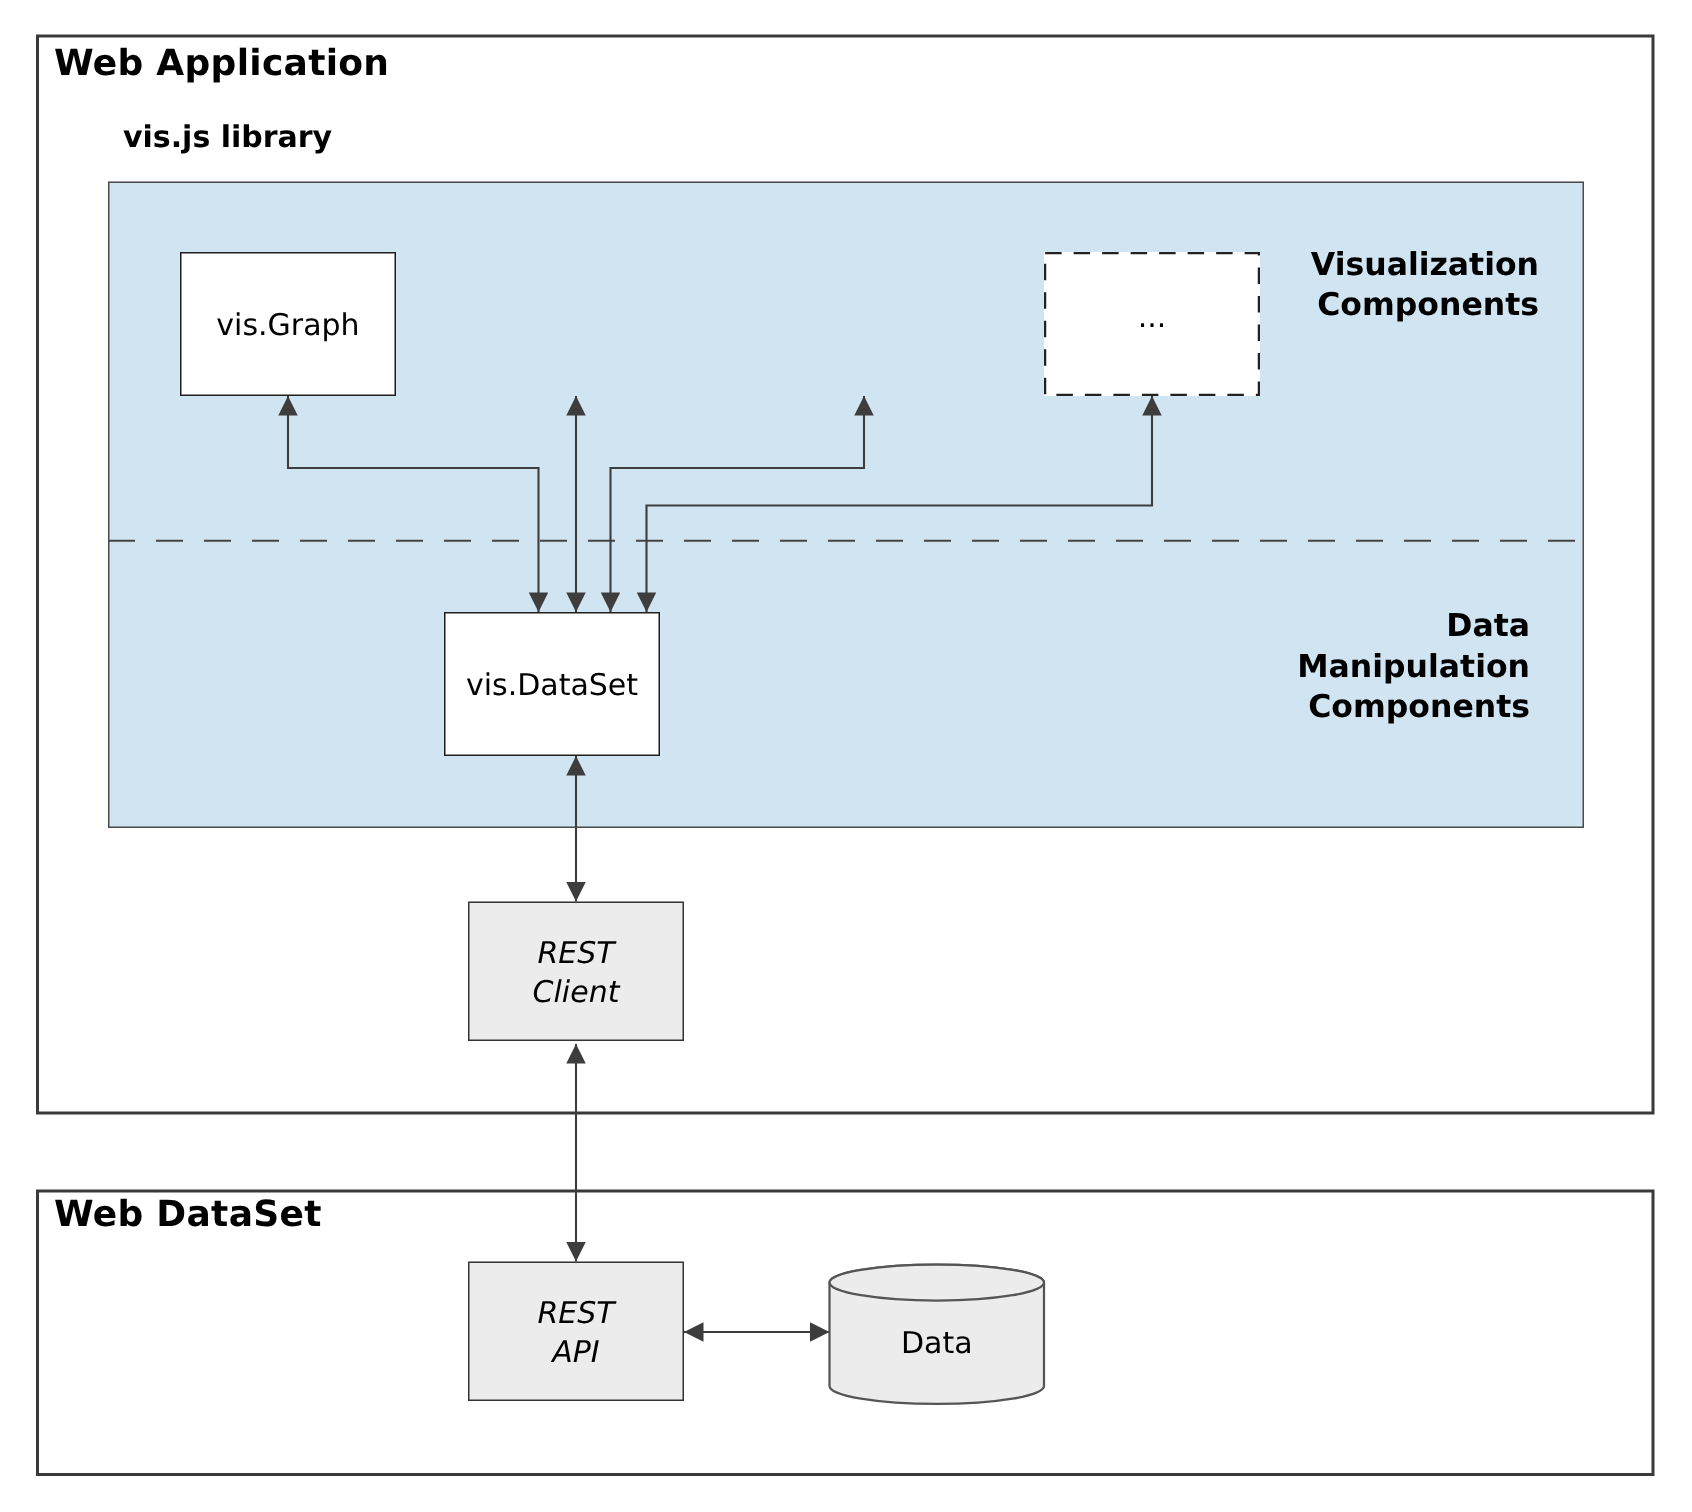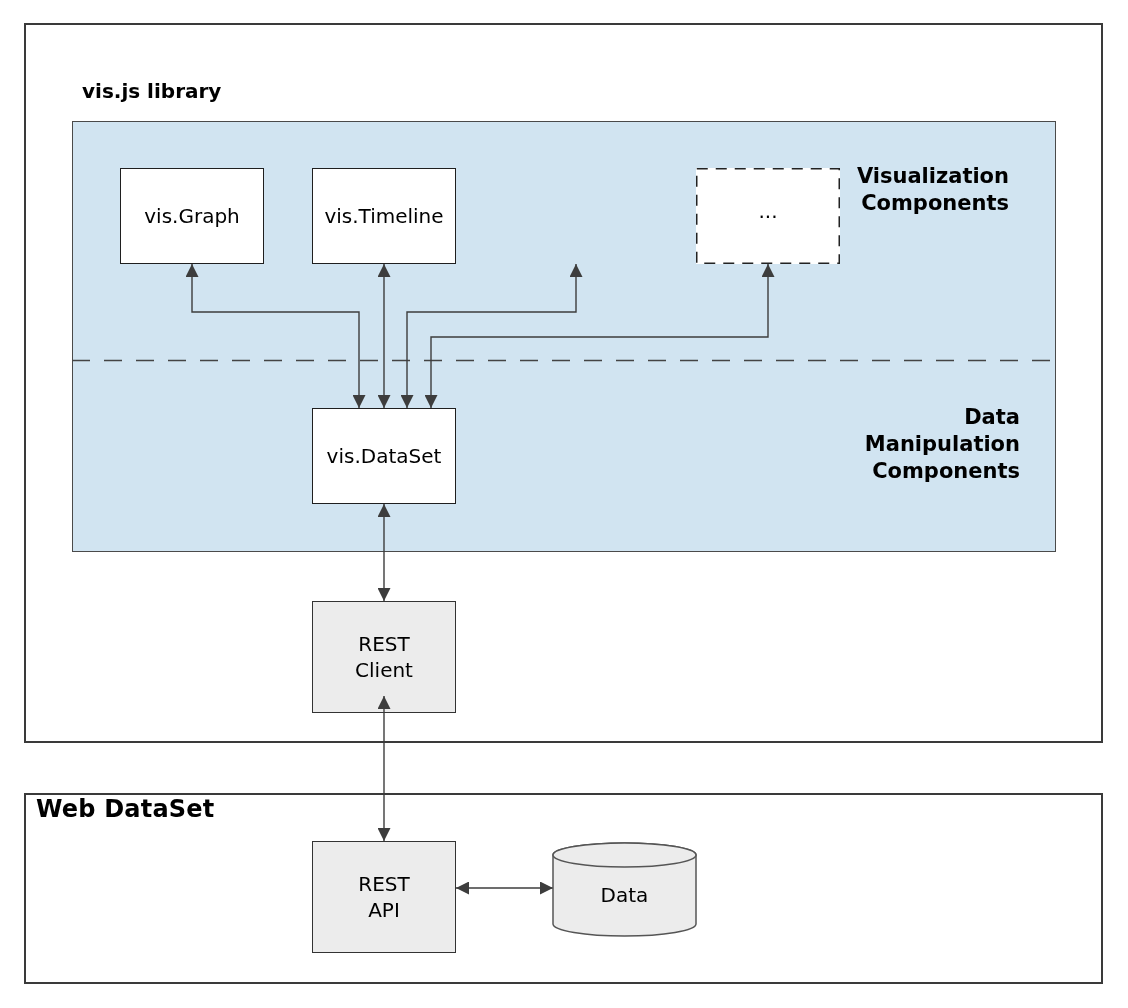--- a/index.html
+++ b/index.html
@@ -63,21 +63,22 @@
     align-items: center;
     justify-content: center;
     text-align: center;
     font-size: 20px;
     line-height: 26px;
     white-space: pre-line;
   }
   .box.gray {
     background: var(--box-gray, #ececec);
     border-color: #333;
-    height: 112px;
+    height: 93px;
+    font-style: italic;
   }
   .box.dashed-host { border: none; } 
   .box.dashed-host .lbl { transform: translateY(-5px); }
   .overlay {
     position: absolute;
     left: 0; top: 0;
     width: 1128px; height: 1008px;
     pointer-events: none;
     z-index: 5;
   }
@@ -96,42 +97,40 @@
   }
 </style>
 </head>
 <body>
 
 <div class="canvas">
 
   <div class="frame" style="left:24px; top:23px; width:1079px; height:720px;"></div>
   <div class="frame" style="left:24px; top:793px; width:1079px; height:191px;"></div>
 
+  <div class="h1" style="left:36px; top:28px;">Web Application</div>
   <div class="h2" style="left:82px; top:79px;">vis.js library</div>
   <div class="h1" style="left:36px; top:795px;">Web DataSet</div>
 
   <div class="panel"></div>
 
-  <div class="note" style="right:119px; top:163px;">Visualization
+  <div class="note" style="right:102px; top:163px;">Visualization
 Components</div>
   <div class="note" style="right:108px; top:404px;">Data
 Manipulation
 Components</div>
 
   <div class="box" style="left:120px; top:168px;">
     <span class="lbl">vis.Graph</span>
   </div>
-  <div class="box" style="left:312px; top:168px;">
-    <span class="lbl">vis.Timeline</span>
-  </div>
   <div class="box dashed-host" style="left:696px; top:168px;">
     <span class="lbl">...</span>
   </div>
 
-  <div class="box" style="left:312px; top:408px;">
+  <div class="box" style="left:296px; top:408px;">
     <span class="lbl">vis.DataSet</span>
   </div>
 
   <div class="box gray" style="left:312px; top:601px;">
     <span class="lbl">REST
 Client</span>
   </div>
 
   <div class="box gray" style="left:312px; top:841px;">
     <span class="lbl">REST

